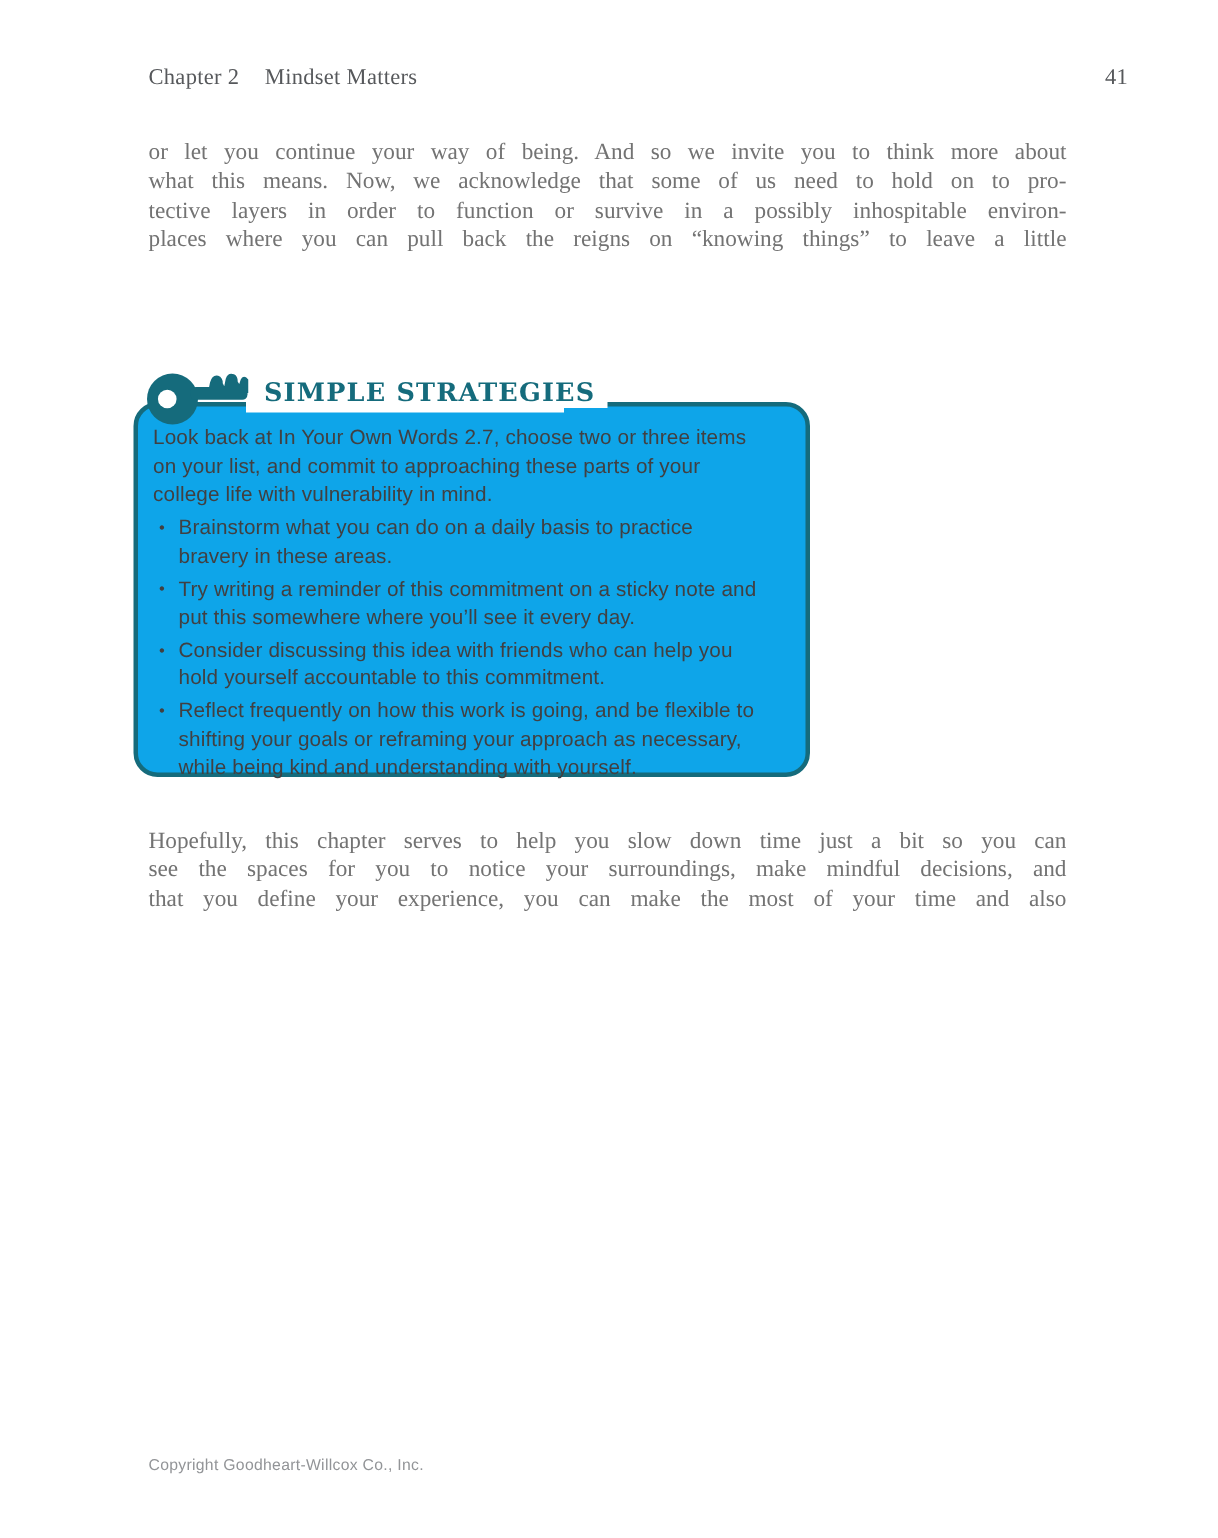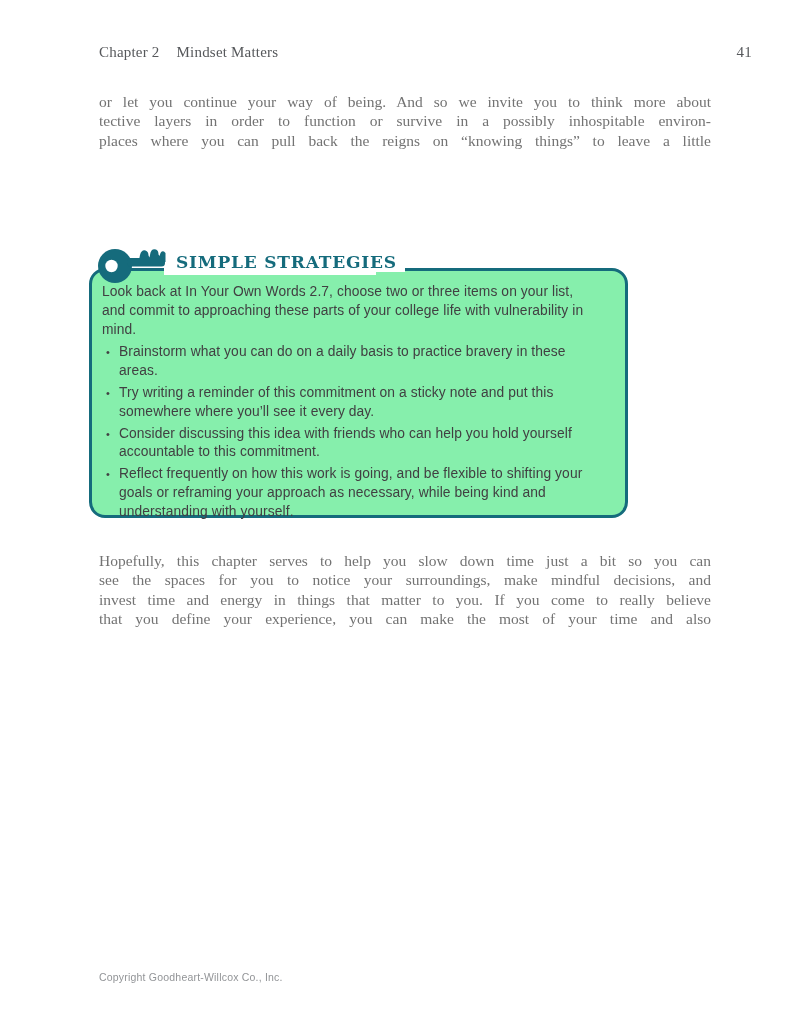--- a/index.html
+++ b/index.html
@@ -26,25 +26,25 @@
     position:absolute;left:99px;width:612px;
     font-size:15.5px;line-height:19.4px;color:#737373;
   }
   .para-1{top:92px;}
   .para-2{top:551px;}
   .jline{text-align:justify;text-align-last:justify;}
   .jlast{text-align:left;}
   
   .strategies{
     position:absolute;left:89px;top:268px;
-    width:539px;height:250px;
+    width:451px;height:250px;
     border:3px solid #156b7c;
     border-radius:16px;
     box-sizing:border-box;
-    background:#86efac;
+    background:#0ea5e9;
   }
   .border-mask{
     position:absolute;top:-4px;left:72px;width:212px;height:8px;
     background:#ffffff;
   }
   .strat-heading{
     position:absolute;top:-31px;left:5px;
     display:flex;align-items:center;gap:7px;
     height:44px;
   }
@@ -81,20 +81,21 @@
 <div class="page">
 
   <header class="running-head">
     <span class="chapter">Chapter 2</span>
     <span class="chapter-title">Mindset Matters</span>
     <span class="page-number">41</span>
   </header>
 
   <section class="body-text para-1">
     <div class="jline">or let you continue your way of being. And so we invite you to think more about</div>
+    <div class="jline">what this means. Now, we acknowledge that some of us need to hold on to pro-</div>
     <div class="jline">tective layers in order to function or survive in a possibly inhospitable environ-</div>
     <div class="jline">places where you can pull back the reigns on “knowing things” to leave a little</div>
   </section>
 
   <section class="strategies">
     <div class="border-mask"></div>
 
     <div class="strat-heading">
       <svg class="key-svg" width="70" height="44" viewBox="0 0 70 44" xmlns="http://www.w3.org/2000/svg">
         <g fill="#156b7c">
@@ -125,21 +126,20 @@
       <div class="bullet">
         <span class="dot">•</span>
         <span class="btext">Reflect frequently on how this work is going, and be flexible to shifting your goals or reframing your approach as necessary, while being kind and understanding with yourself.</span>
       </div>
     </div>
   </section>
 
   <section class="body-text para-2">
     <div class="jline">Hopefully, this chapter serves to help you slow down time just a bit so you can</div>
     <div class="jline">see the spaces for you to notice your surroundings, make mindful decisions, and</div>
-    <div class="jline">invest time and energy in things that matter to you. If you come to really believe</div>
     <div class="jline">that you define your experience, you can make the most of your time and also</div>
   </section>
 
   <footer class="copyright">
     <span>Copyright Goodheart-Willcox Co., Inc.</span>
   </footer>
 
 </div>
 
 </body></html>

